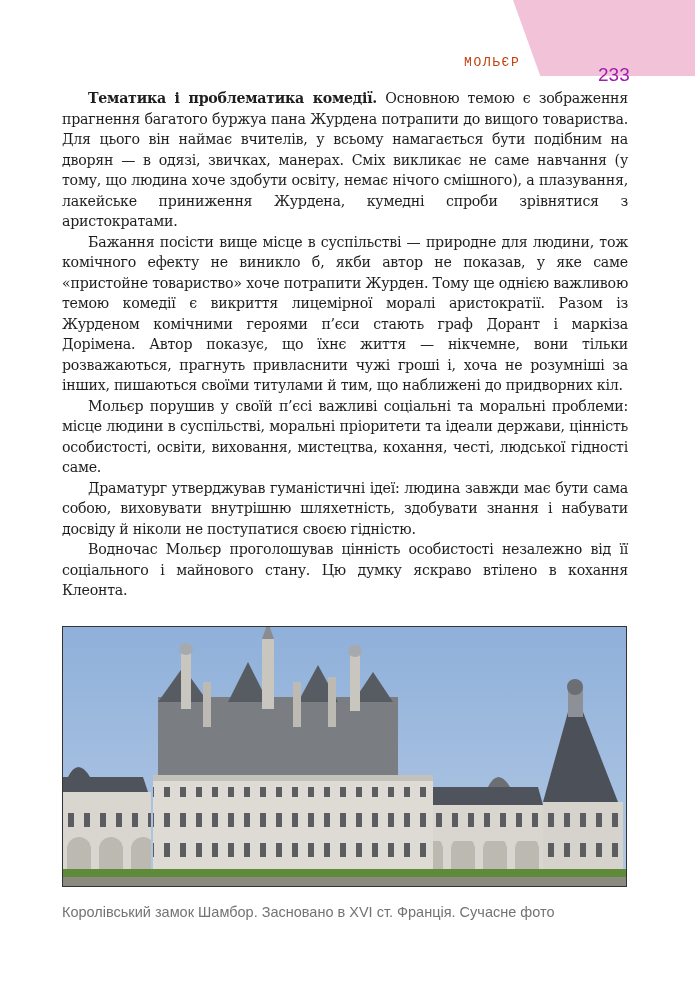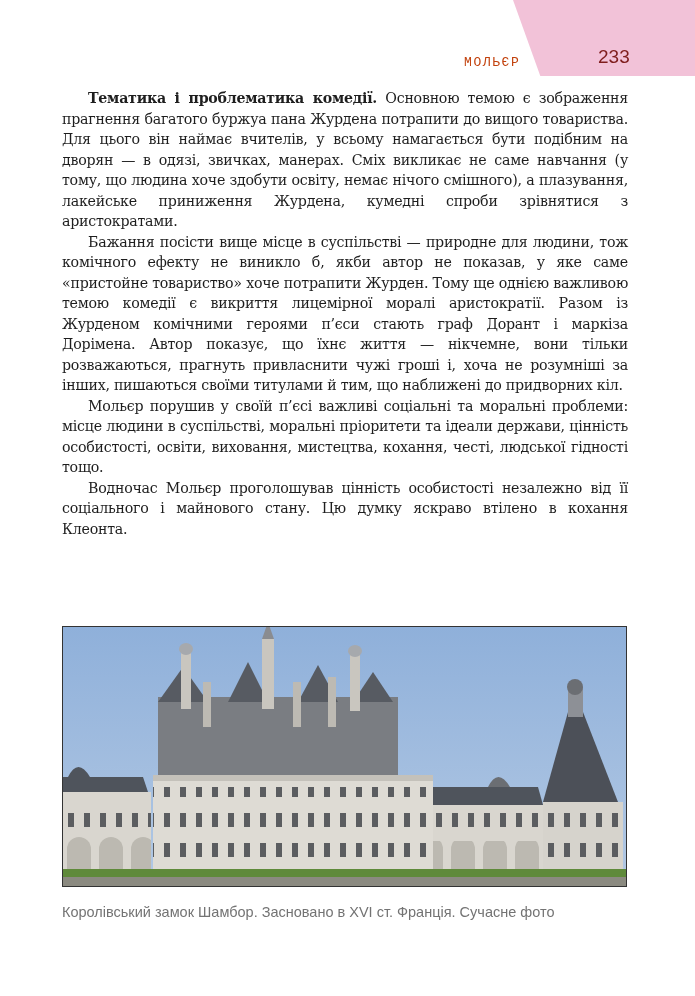--- a/index.html
+++ b/index.html
@@ -8,22 +8,22 @@
     position:absolute; left:513px; top:0; width:182px; height:76px;
     background:#f2c2d8;
     clip-path: polygon(0 0, 100% 0, 100% 100%, 15% 100%);
   }
   .running-head {
     position:absolute; left:464px; top:55px;
     font-family:Liberation Mono, monospace; font-size:13px; letter-spacing:1.6px;
     color:#c2410c;
   }
   .page-number {
-    position:absolute; left:598px; top:46px;
-    font-family:"Liberation Sans", sans-serif; font-size:19px; color:#7f1d1d;
+    position:absolute; left:598px; top:64px;
+    font-family:"Liberation Sans", sans-serif; font-size:19px; color:#a21caf;
   }
   .body-text {
     position:absolute; left:62px; top:88px; width:566px;
     font-family:"DejaVu Serif", "Liberation Serif", serif;
     font-size:14.2px; line-height:20.5px; color:#1e1e1e;
     text-align:justify; letter-spacing:-0.25px;
   }
   .body-text p { margin:0; text-indent:0; }
   .body-text p.indent { text-indent:26px; }
   .body-text .bold { font-weight:bold; }
@@ -40,21 +40,22 @@
 </head>
 <body>
 
 <div class="header-band"></div>
 <div class="running-head">МОЛЬЄР</div>
 <div class="page-number">233</div>
 
 <div class="body-text">
   <p class="indent"><span class="bold">Тематика і проблематика комедії.</span><span> Основною темою є зображення прагнення багатого буржуа пана Журдена потрапити до вищого товариства. Для цього він наймає вчителів, у всьому намагається бути подібним на дворян — в одязі, звичках, манерах. Сміх викликає не саме навчання (у тому, що людина хоче здобути освіту, немає нічого смішного), а плазування, лакейське приниження Журдена, кумедні спроби зрівнятися з аристократами.</span></p>
   <p class="indent"><span>Бажання посісти вище місце в суспільстві — природне для людини, тож комічного ефекту не виникло б, якби автор не показав, у яке саме «пристойне товариство» хоче потрапити Журден. Тому ще однією важливою темою комедії є викриття лицемірної моралі аристократії. Разом із Журденом комічними героями п’єси стають граф Дорант і маркіза Дорімена. Автор показує, що їхнє життя — нікчемне, вони тільки розважаються, прагнуть привласнити чужі гроші і, хоча не розумніші за інших, пишаються своїми титулами й тим, що наближені до придворних кіл.</span></p>
-  <p class="indent"><span>Мольєр порушив у своїй п’єсі важливі соціальні та моральні проблеми: місце людини в суспільстві, моральні пріоритети та ідеали держави, цінність особистості, освіти, виховання, мистецтва, кохання, честі, людської гідності тощо.</span></p>
+  <p class="indent"><span>Мольєр порушив у своїй п’єсі важливі соціальні та моральні проблеми: місце людини в суспільстві, моральні пріоритети та ідеали держави, цінність особистості, освіти, виховання, мистецтва, кохання, честі, людської гідності саме.</span></p>
+  <p class="indent"><span>Драматург утверджував гуманістичні ідеї: людина завжди має бути сама собою, виховувати внутрішню шляхетність, здобувати знання і набувати досвіду й ніколи не поступатися своєю гідністю.</span></p>
   <p class="indent"><span>Водночас Мольєр проголошував цінність особистості незалежно від її соціального і майнового стану. Цю думку яскраво втілено в кохання Клеонта.</span></p>
 </div>
 
 <div class="figure">
   <svg width="565" height="261" viewBox="0 0 565 261" xmlns="http://www.w3.org/2000/svg">
     <defs>
       <linearGradient id="sky" x1="0" y1="0" x2="0" y2="1">
         <stop offset="0" stop-color="#8fb0da"></stop>
         <stop offset="1" stop-color="#b3c9e4"></stop>
       </linearGradient>

